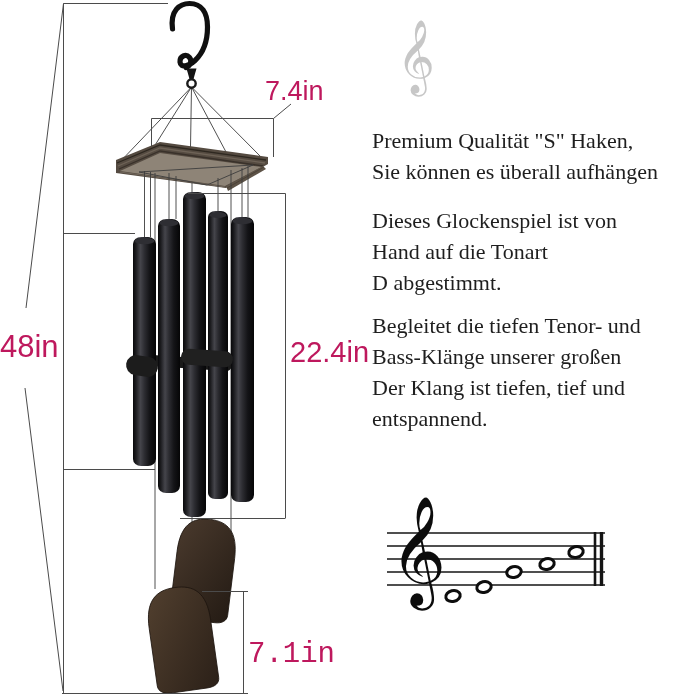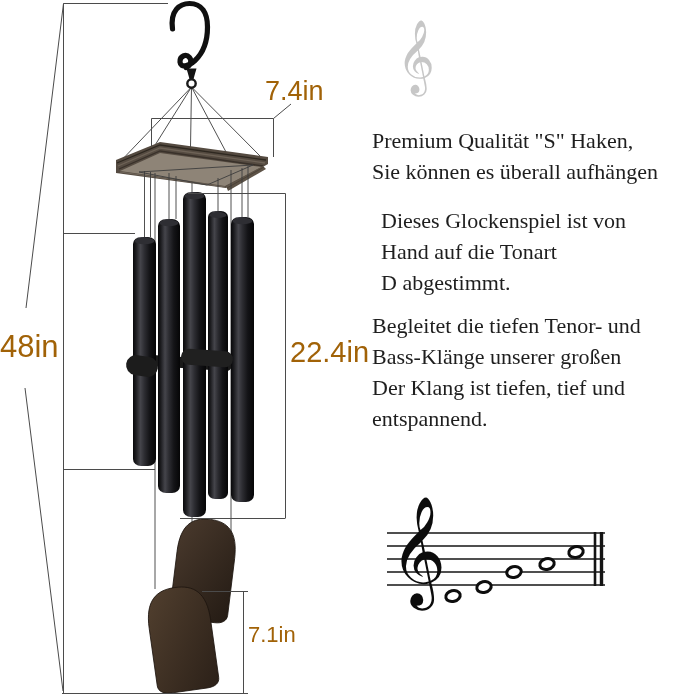--- a/index.html
+++ b/index.html
@@ -2,40 +2,40 @@
 <html><head>
 <meta charset="utf-8">
 <style>
   html,body{margin:0;padding:0;background:#ffffff;}
   .stage{
     position:relative;width:679px;height:699px;background:#ffffff;overflow:hidden;
     font-family:"Liberation Sans",sans-serif;
   }
   .art{position:absolute;left:0;top:0;}
   .dim-label{
-    position:absolute;color:#a16207;font-family:"Liberation Sans",sans-serif;
+    position:absolute;color:#be185d;font-family:"Liberation Sans",sans-serif;
     line-height:1;white-space:nowrap;
   }
   .clef{
     position:absolute;font-family:"DejaVu Sans",sans-serif;line-height:1;white-space:nowrap;
   }
   .clef-top{left:397px;top:24px;font-size:64px;color:#c7c7c7;}
   .clef-staff{left:390px;top:503px;font-size:95px;color:#0c0c0c;}
   .para{
     position:absolute;left:372px;color:#1e1e1e;
     font-family:"Liberation Serif",serif;font-size:22px;line-height:31px;white-space:nowrap;
   }
   .p1{top:125px;}
-  .p2{top:205px;margin-left:9px;}
+  .p2{top:205px;}
   .p3{top:310px;}
   .lbl-48{left:0px;top:331px;font-size:31px;}
   .lbl-165{left:66px;top:311px;font-size:29px;}
   .lbl-224{left:290px;top:338px;font-size:29px;text-align:right;}
   .lbl-74{left:265px;top:78px;font-size:27px;}
-  .lbl-71{left:248px;top:624px;font-size:22px;}
+  .lbl-71{left:248px;top:640px;font-size:29px;font-family:Liberation Mono, monospace;}
 </style>
 </head>
 <body>
 
 <div class="stage">
 
   <svg class="art" width="679" height="699" viewBox="0 0 679 699">
     <defs>
       <linearGradient id="tg" x1="0" y1="0" x2="1" y2="0">
         <stop offset="0" stop-color="#08080a"></stop>

